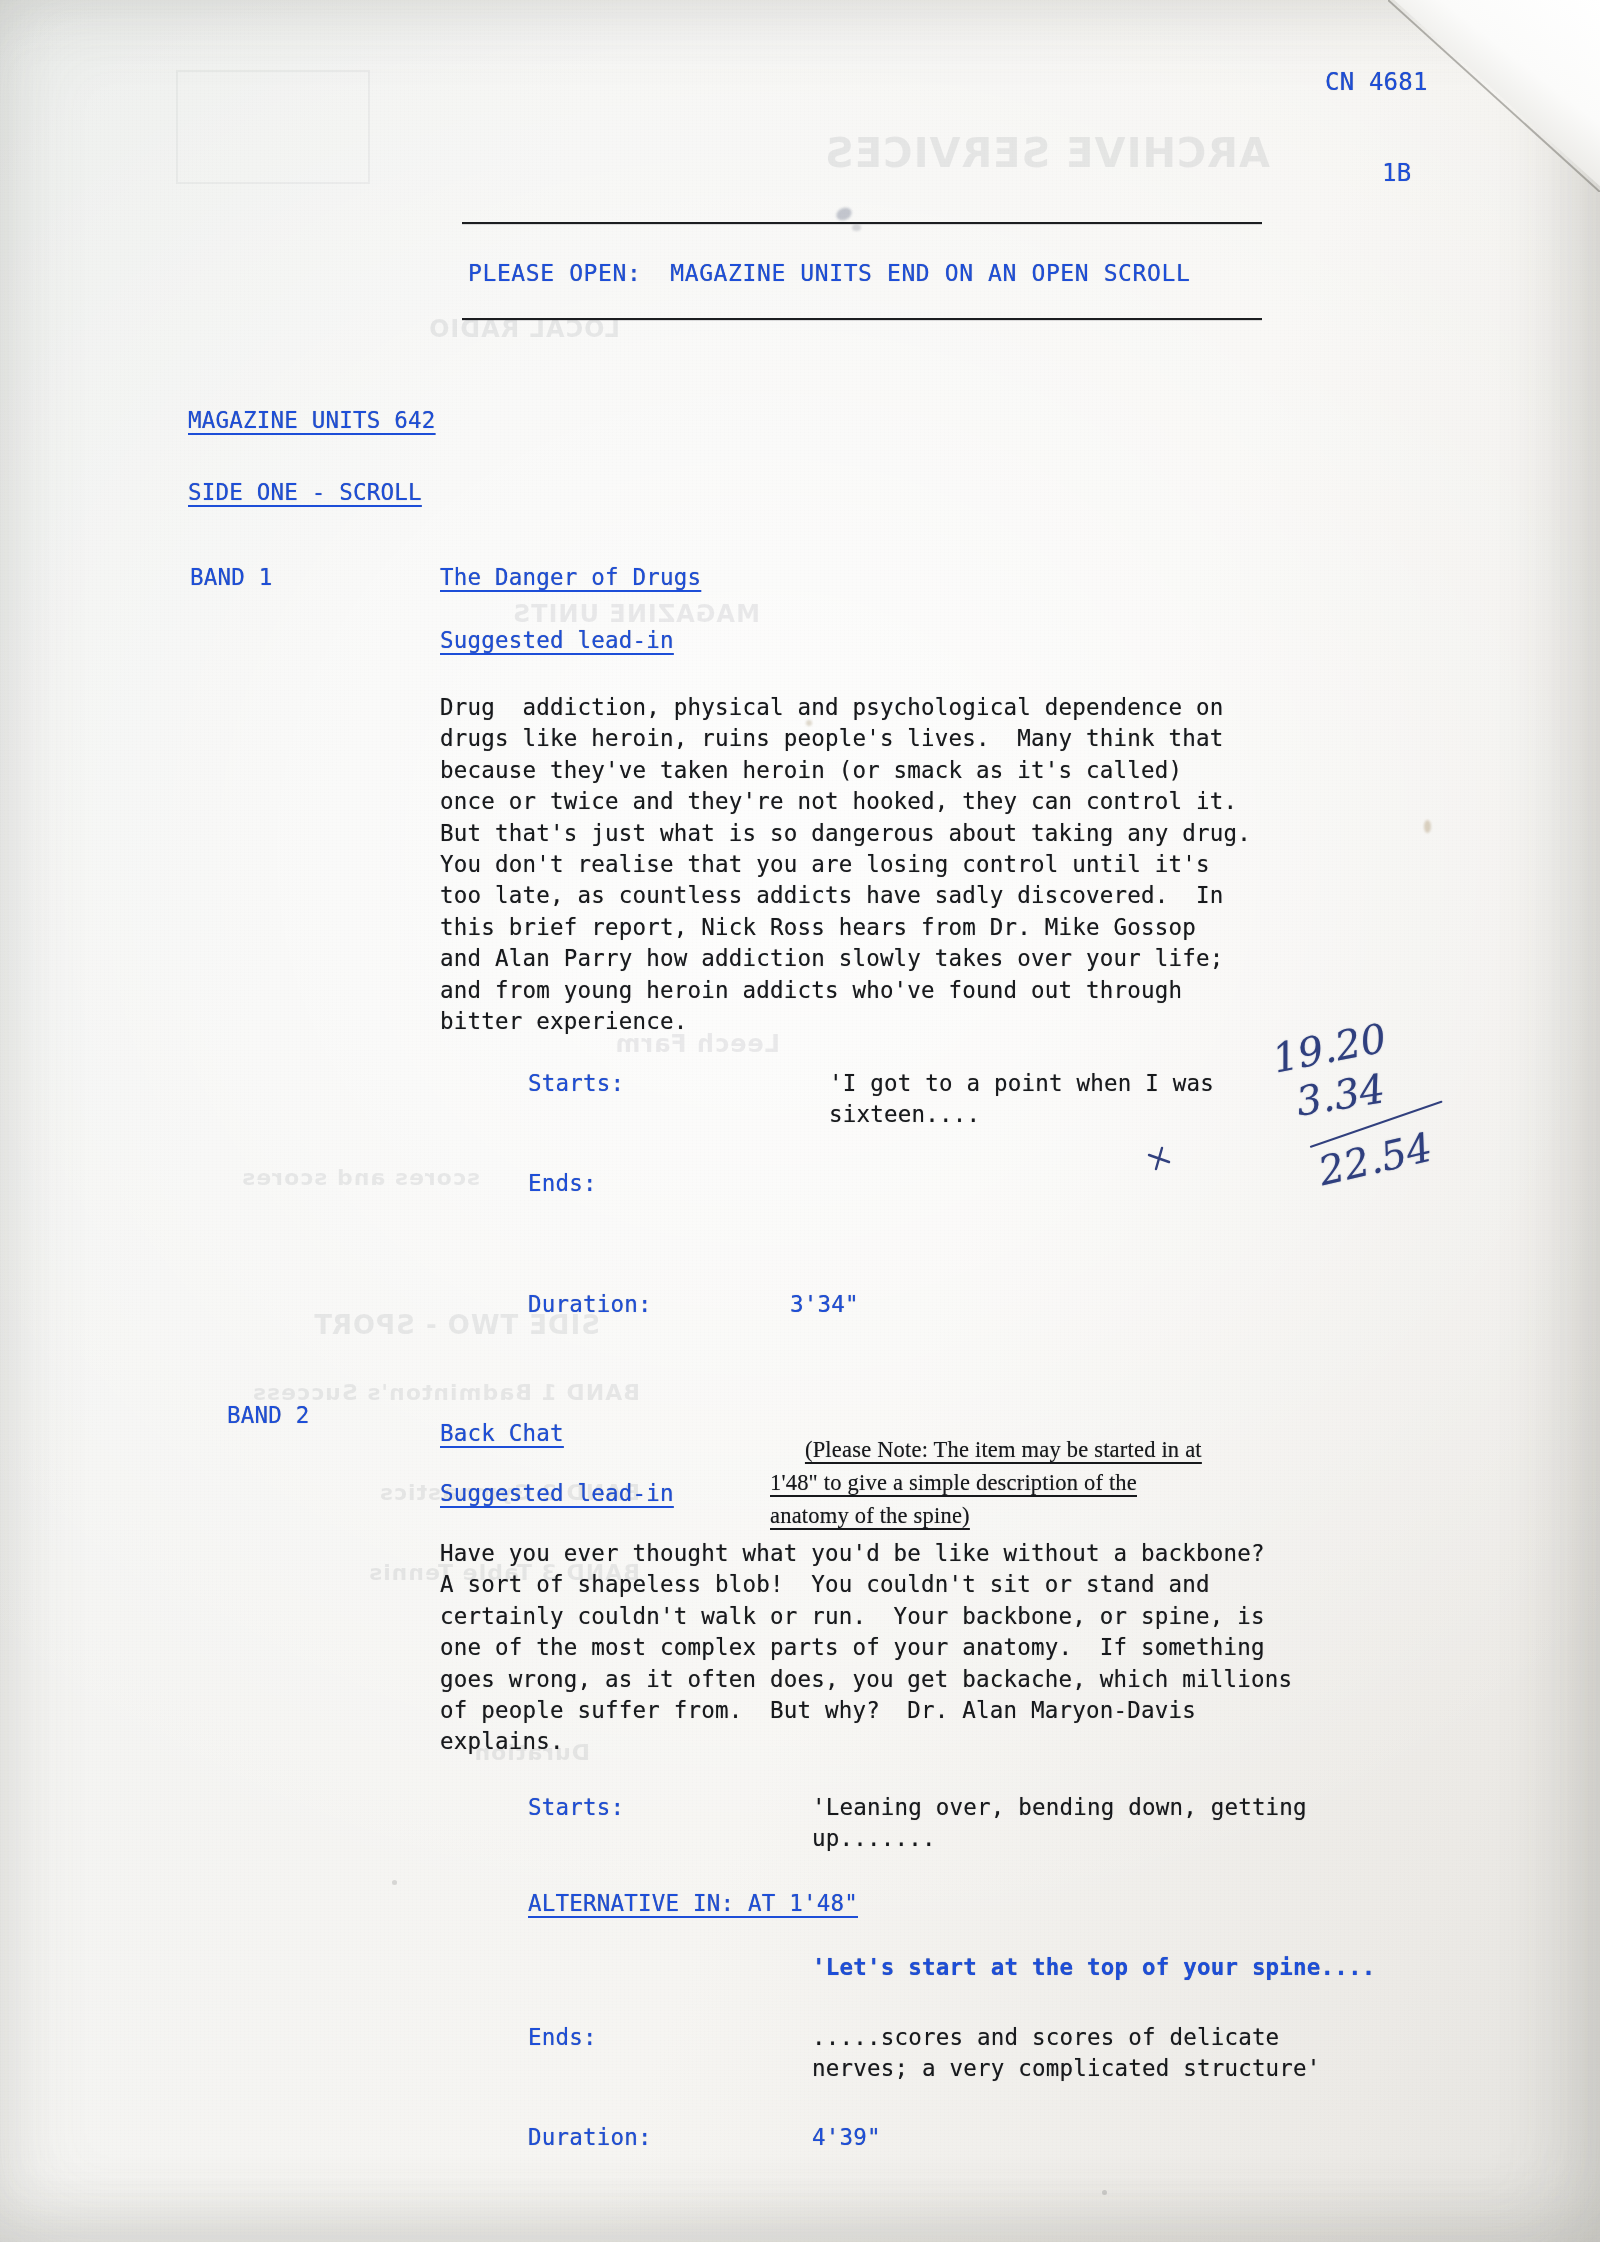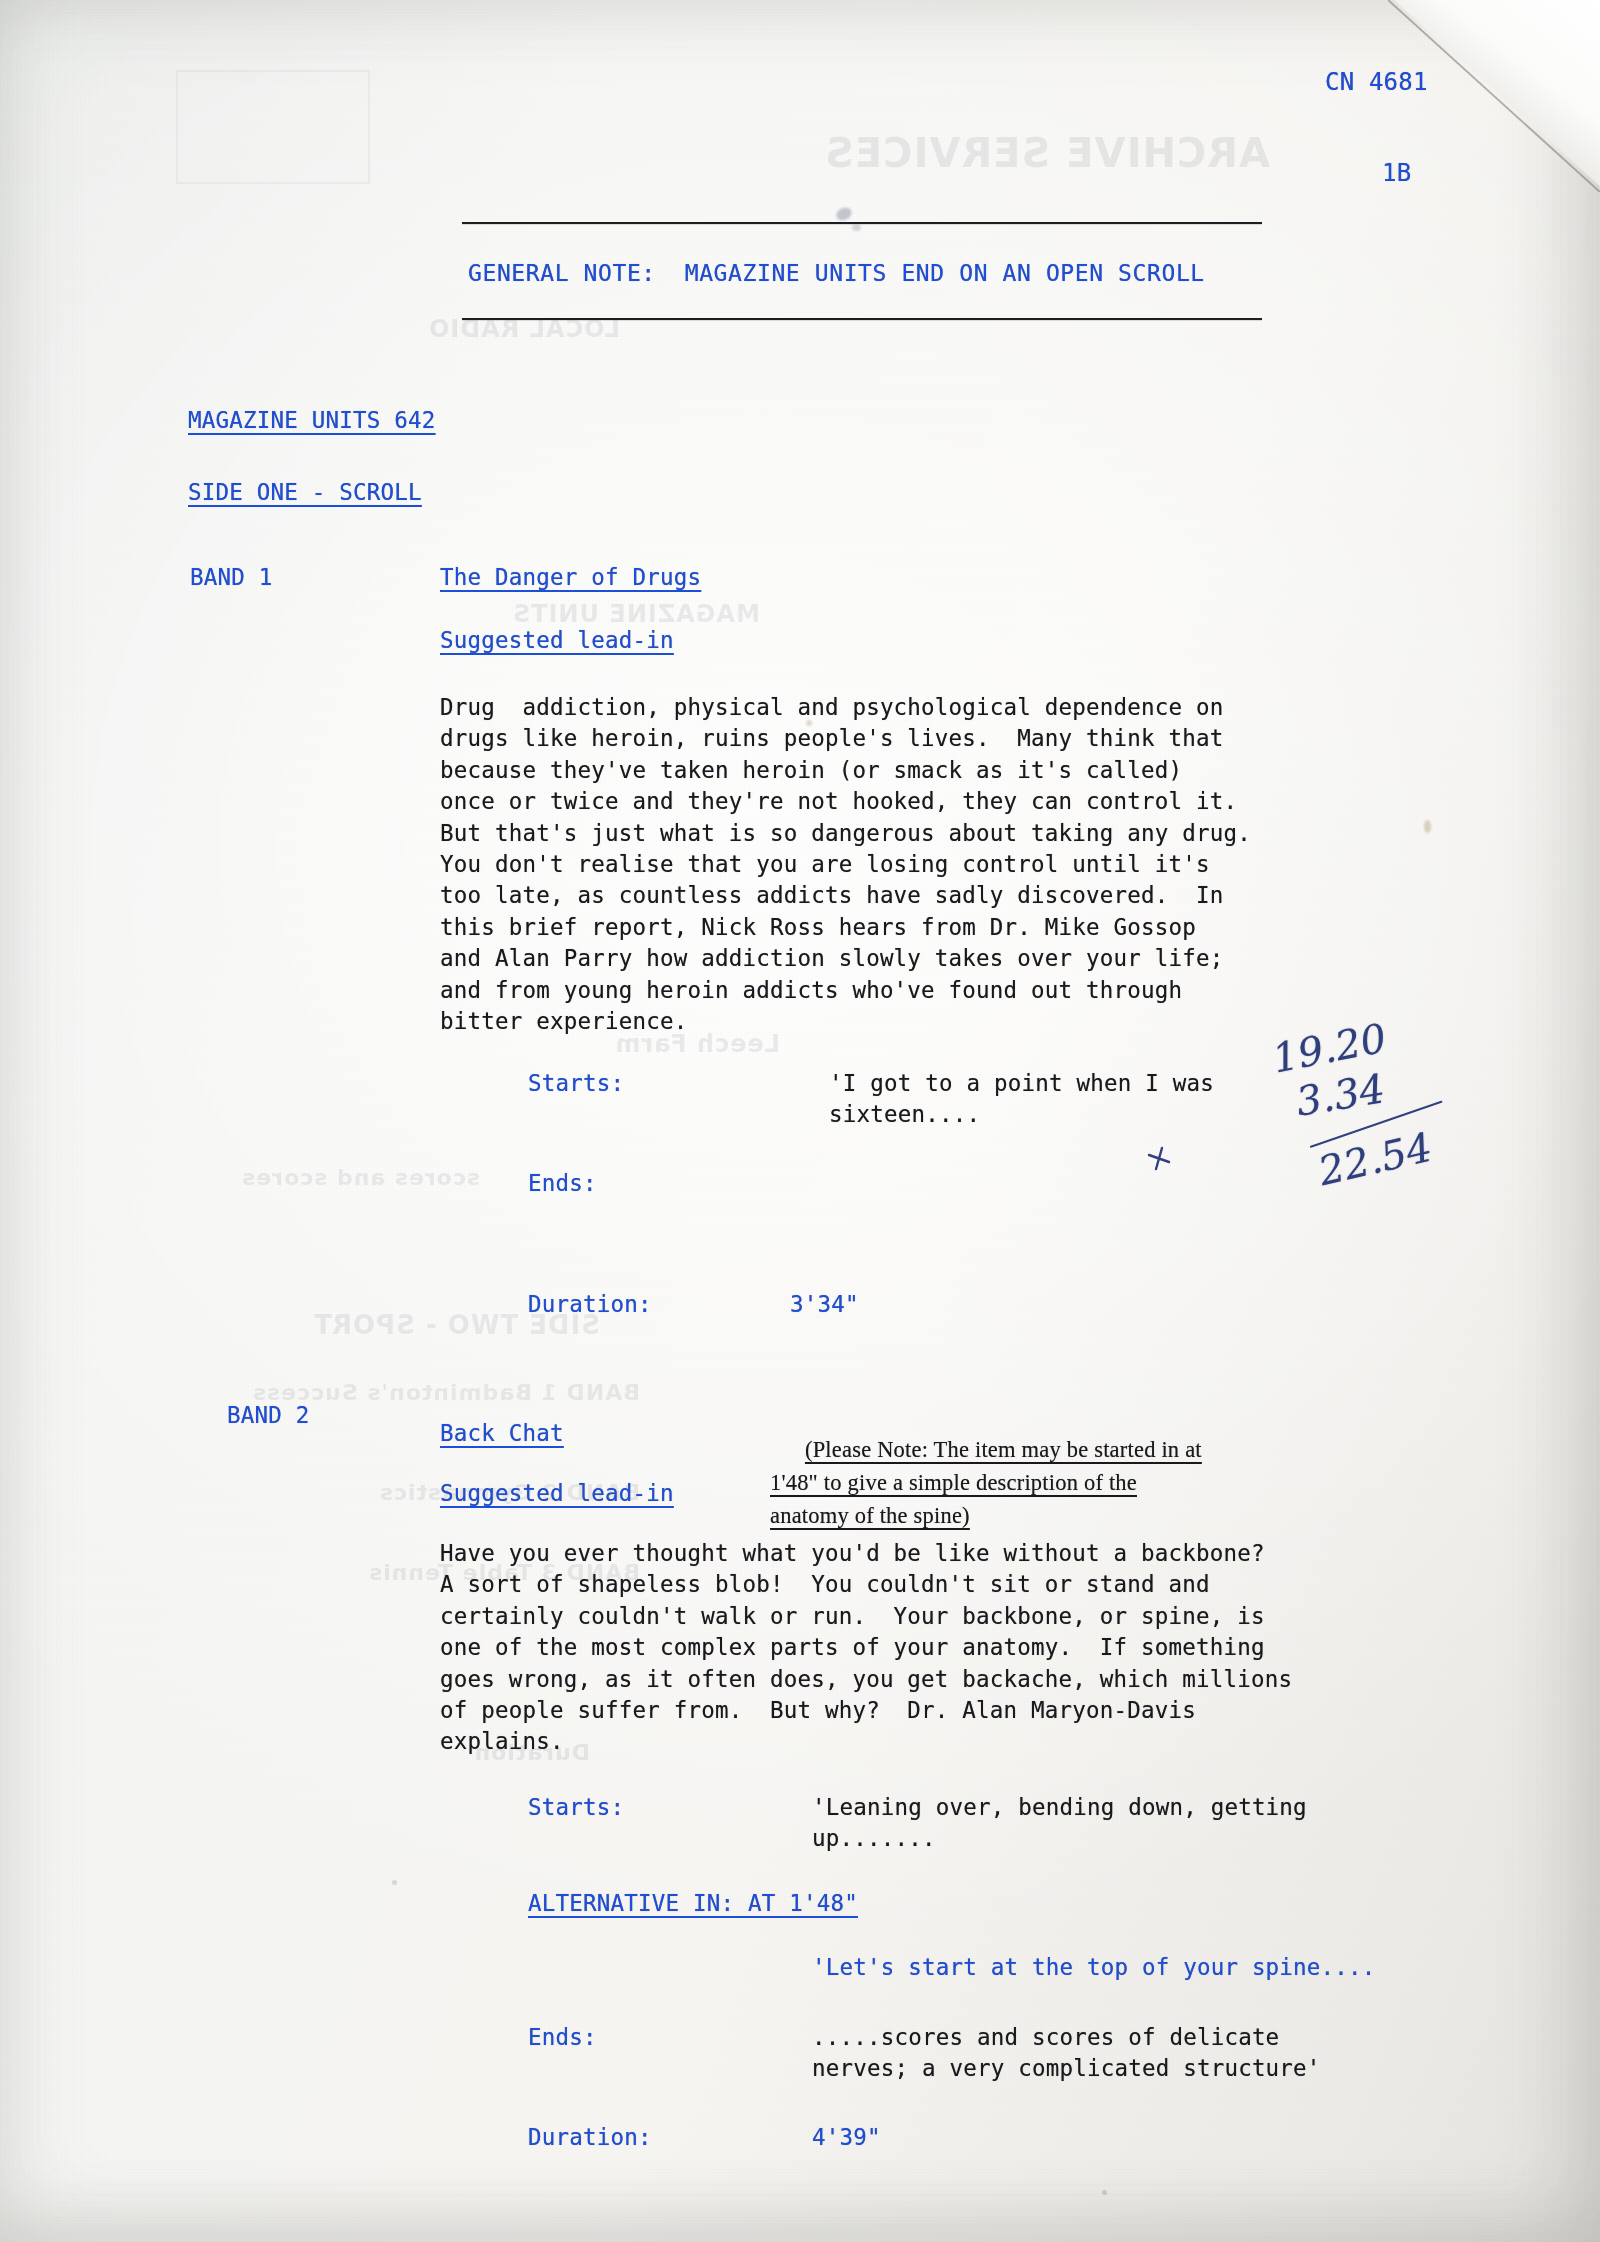--- a/index.html
+++ b/index.html
@@ -180,21 +180,21 @@
   </div>
 
   <div class="paper-grain"></div>
 
   <div class="doc">
 
     <div class="t" style="left:1325px; top:67px; font-size:24px;">CN 4681</div>
     <div class="t" style="left:1382px; top:158px; font-size:24px;">1B</div>
 
     <div class="rule" style="left:462px; top:222px; width:800px;"></div>
-    <div class="t" style="left:468px; top:258px; font-size:23px; letter-spacing:0.6px;">GENERAL NOTE:  MAGAZINE UNITS END ON AN OPEN SCROLL</div>
+    <div class="t" style="left:468px; top:258px; font-size:23px; letter-spacing:0.6px;">PLEASE OPEN:  MAGAZINE UNITS END ON AN OPEN SCROLL</div>
     <div class="rule" style="left:462px; top:318px; width:800px;"></div>
 
     <div class="t ul" style="left:188px; top:405px;">MAGAZINE UNITS 642</div>
     <div class="t ul" style="left:188px; top:477px;">SIDE ONE - SCROLL</div>
 
     <div class="t" style="left:190px; top:562px;">BAND 1</div>
     <div class="t ul" style="left:440px; top:562px;">The Danger of Drugs</div>
     <div class="t ul" style="left:440px; top:625px;">Suggested lead-in</div>
 
     <div class="block" style="left:440px; top:692px;">Drug  addiction, physical and psychological dependence on
@@ -234,21 +234,21 @@
 one of the most complex parts of your anatomy.  If something
 goes wrong, as it often does, you get backache, which millions
 of people suffer from.  But why?  Dr. Alan Maryon-Davis
 explains.</div>
 
     <div class="t" style="left:528px; top:1792px;">Starts:</div>
     <div class="block" style="left:812px; top:1792px;">'Leaning over, bending down, getting
 up.......</div>
 
     <div class="t ul" style="left:528px; top:1888px;">ALTERNATIVE IN: AT 1'48"</div>
-    <div class="t" style="left:812px; top:1952px;">'Let's start at the top of your spine....</div>
+    <div class="t" style="left:812px; top:1952px;font-weight:bold;">'Let's start at the top of your spine....</div>
 
     <div class="t" style="left:528px; top:2022px;">Ends:</div>
     <div class="block" style="left:812px; top:2022px;">.....scores and scores of delicate
 nerves; a very complicated structure'</div>
 
     <div class="t" style="left:528px; top:2122px;">Duration:</div>
     <div class="t" style="left:812px; top:2122px;">4'39"</div>
   </div>
 
   <div>

